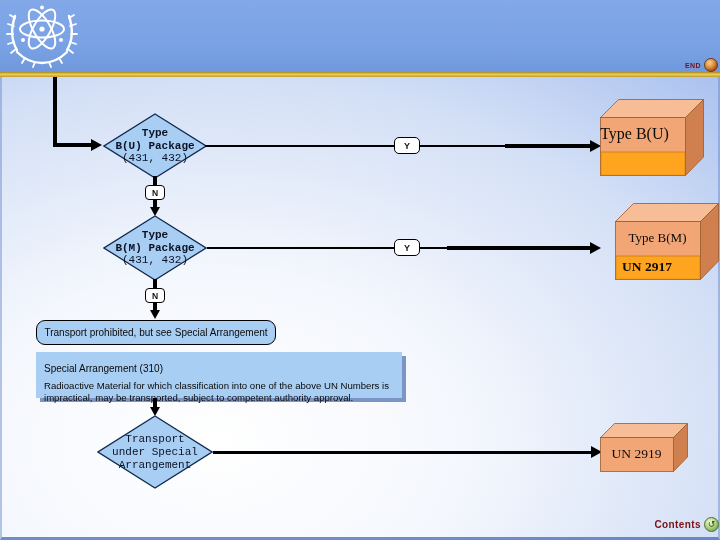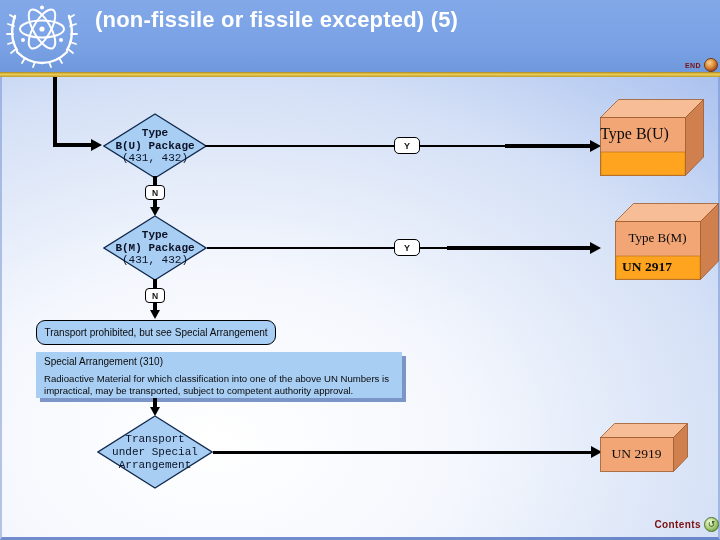--- a/index.html
+++ b/index.html
@@ -56,21 +56,21 @@
   .box-front{fill:#f2a575;stroke:#9c5b2b;stroke-width:.8px;}
   .box-band{fill:#ffa41e;stroke:#b06a18;stroke-width:.6px;}
   .unbox-text{position:absolute;display:flex;align-items:center;justify-content:center;
          font-family:"Liberation Serif","DejaVu Serif",serif;color:#0c0c0c;}
   .note-capsule{position:absolute;left:36px;top:320px;width:240px;height:25px;
          background:#a9cef3;border:1.3px solid #000;border-radius:9px;box-sizing:border-box;
          display:flex;align-items:center;justify-content:center;
          font-size:10px;color:#0a0a0a;white-space:nowrap;}
   .sa-box{position:absolute;left:36px;top:352px;width:366px;height:46px;
          background:#a9cef3;box-shadow:4px 4px 0 #7b95c6;box-sizing:border-box;
-         padding:4px 8px;color:#0a0a0a;}
+         padding:11px 8px;color:#0a0a0a;}
   .sa-box .hd{font-size:10px;margin-bottom:2px;}
   .sa-box .bd{font-size:9.6px;line-height:12.3px;margin-top:6px;}
 </style>
 </head>
 <body>
 
 <div class="slide">
 
   <div class="header">
     <svg class="logo" width="74" height="68" viewBox="0 0 74 68">
@@ -90,21 +90,20 @@
         <path d="M64,14 C68,26 68,38 62,48"></path>
         <path d="M12,50 C20,58 30,61 37,61 C44,61 54,58 62,50"></path>
       </g>
       <g fill="none" stroke="#ffffff" stroke-width="1.8" stroke-linecap="round">
         <path d="M10,16 l-5,-3 M9,24 l-6,-2 M8,32 l-6,0 M9,40 l-6,2 M11,47 l-5,4"></path>
         <path d="M64,16 l5,-3 M65,24 l6,-2 M66,32 l6,0 M65,40 l6,2 M63,47 l5,4"></path>
         <path d="M20,56 l-3,5 M30,60 l-2,5 M44,60 l2,5 M54,56 l3,5"></path>
       </g>
     </svg>
     <div class="title">
-      <div>(non-fissile or fissile excepted) (5)</div>
     </div>
     <div class="end-group">
       <span class="mini-label">END</span>
       <span class="sphere-end"></span>
     </div>
   </div>
   <div class="gold-rule"></div>
   <div class="frame"></div>
 
   <div class="line" style="left:53px;top:77px;width:4px;height:70px;"></div>

